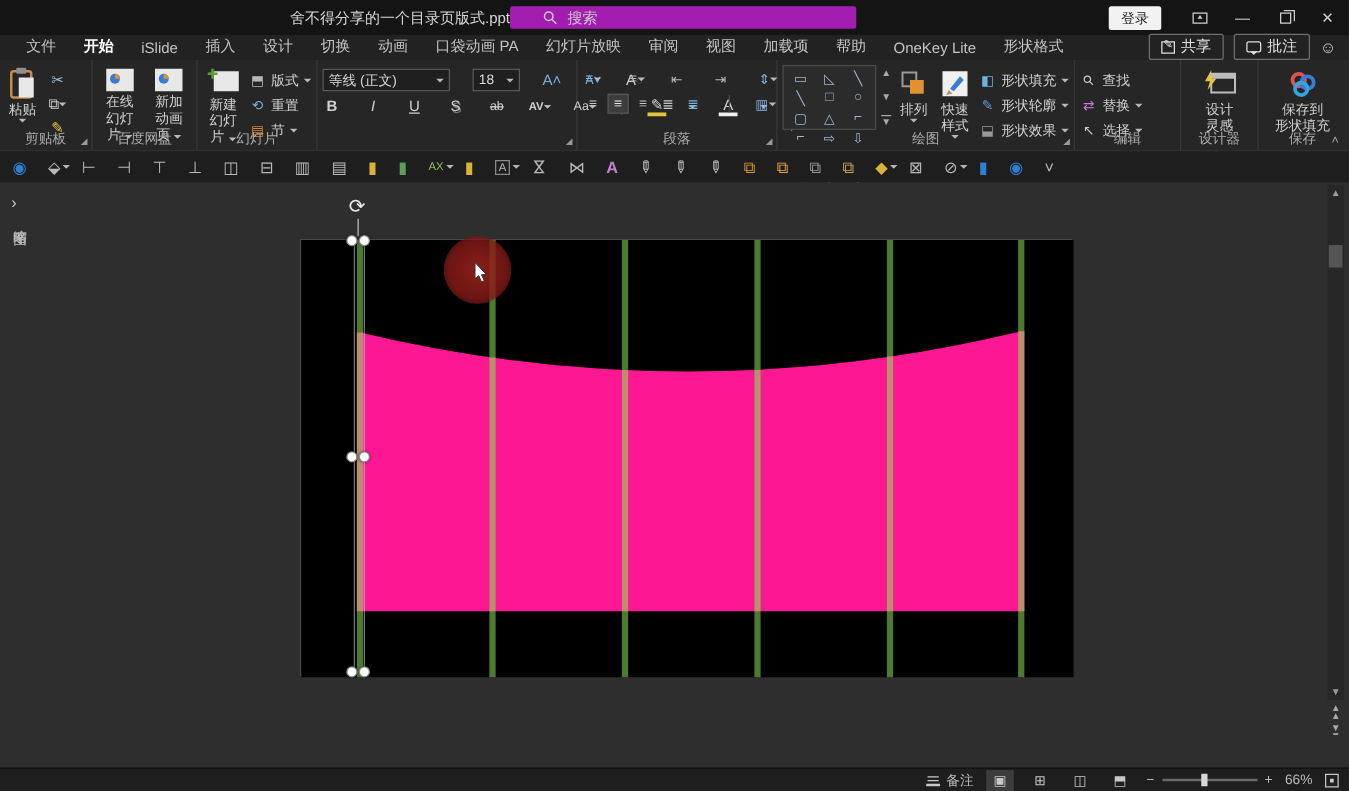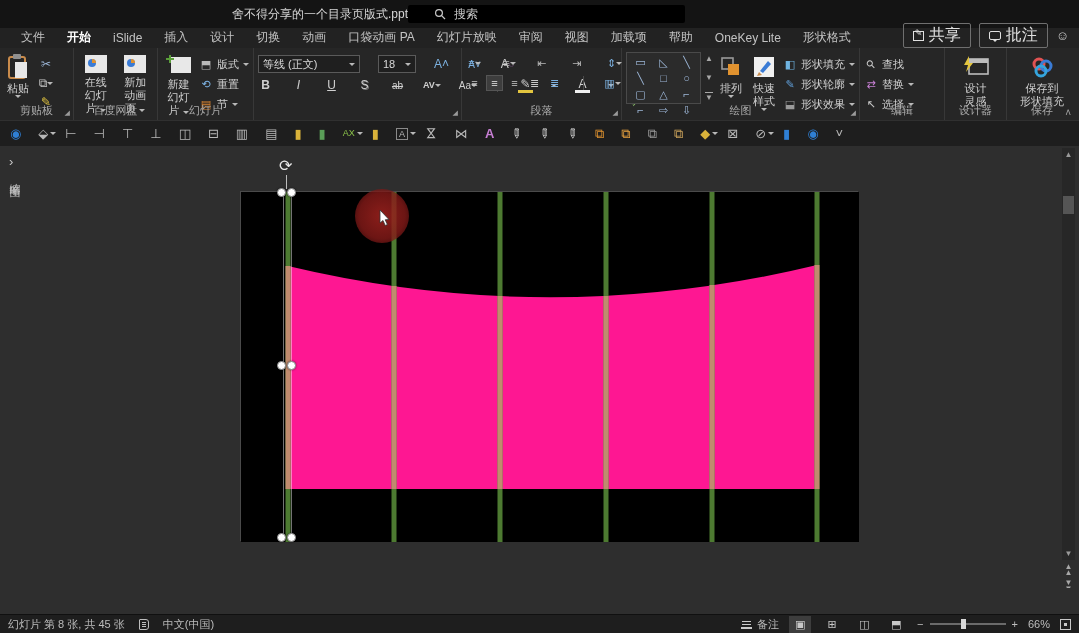--- a/index.html
+++ b/index.html
@@ -5,42 +5,42 @@
   * { margin:0; padding:0; box-sizing:border-box; }
   html,body { width:1079px; height:633px; overflow:hidden; background:#2e2e2e;
     font-family:"Liberation Sans","DejaVu Sans",sans-serif; }
   .app { position:relative; width:1079px; height:633px; }
 
   
   .titlebar { position:absolute; left:0; top:0; width:100%; height:28px; background:#141414; }
   .doc-title { position:absolute; left:232px; top:0; height:28px; display:flex; align-items:center;
     color:#d6d6d6; font-size:12px; gap:6px; }
   .doc-title .caret { margin-top:1px; }
-  .searchbox { position:absolute; left:408px; top:5px; width:277px; height:18px; background:#000000;
+  .searchbox { position:absolute; left:408px; top:5px; width:277px; height:18px; background:#a21caf;
     border-radius:2px; display:flex; align-items:center; padding-left:24px; gap:8px; color:#c9c9c9; font-size:12px; }
   .searchbox svg { position:absolute; left:26px; top:3px; }
   .searchbox span.ph { margin-left:22px; }
   .win-controls { position:absolute; right:0; top:0; height:28px; display:flex; align-items:center; }
   .login-btn { background:#f2f2f2; color:#1a1a1a; font-size:11px; padding:2px 10px; border-radius:2px;
     margin-right:14px; }
   .wc { width:34px; height:28px; display:flex; align-items:center; justify-content:center; color:#cfcfcf; font-size:12px; }
   .wc .box2 { width:9px; height:9px; border:1px solid #cfcfcf; position:relative; }
   .wc .box2::before { content:""; position:absolute; left:2px; top:-3px; width:8px; height:8px; border:1px solid #cfcfcf; border-left:none; border-bottom:none; }
   .wc .opt { width:12px; height:9px; border:1px solid #cfcfcf; position:relative; }
   .wc .opt::after { content:""; position:absolute; left:3px; top:1px; border-left:2px solid transparent; border-right:2px solid transparent; border-bottom:3px solid #cfcfcf; }
 
   
   .tabrow { position:absolute; left:0; top:28px; width:100%; height:20px; background:#222222; display:flex; align-items:flex-end; }
   .tabs { display:flex; align-items:center; padding-left:10px; gap:0; }
   .tab { color:#c3c3c3; font-size:12px; padding:2px 11px; position:relative; cursor:default; white-space:nowrap; }
   .tab[data-active="true"] { color:#ffffff; font-weight:bold; }
   .tab[data-active="true"]::after { content:""; position:absolute; left:11px; right:11px; bottom:-2px; height:2px; background:#f0f0f0; }
   .tabrow-right { margin-left:auto; display:flex; align-items:center; gap:8px; padding-right:10px; }
   .pill-btn { display:flex; align-items:center; gap:5px; border:1px solid #6f6f6f; border-radius:2px;
-    color:#e0e0e0; font-size:16px; padding:1px 9px; }
+    color:#e0e0e0; font-size:12px; padding:1px 9px; }
   .smiley { color:#cfcfcf; font-size:13px; }
 
   
   .ribbon { position:absolute; left:0; top:48px; width:100%; height:72px; background:#262626; display:flex; }
   .group { position:relative; height:100%; border-right:1px solid #383838; padding:4px 4px 16px 4px;
     display:flex; align-items:flex-start; gap:4px; }
   .glabel { position:absolute; bottom:2px; left:0; right:0; text-align:center; font-size:11px; color:#ababab; }
   .launcher { position:absolute; bottom:3px; right:3px; font-size:7px; color:#9a9a9a; }
   .caret { display:inline-block; width:0; height:0; border-left:3px solid transparent; border-right:3px solid transparent; border-top:3px solid #b8b8b8; }
   .bigbtn { display:flex; flex-direction:column; align-items:center; justify-content:flex-start;
@@ -133,20 +133,31 @@
       <span>舍不得分享的一个目录页版式.pptx</span>
       <span class="caret" style="visibility:visible"></span>
     </div>
     <div class="searchbox">
       <svg width="12" height="12" viewBox="0 0 12 12">
         <circle cx="5" cy="5" r="3.4" fill="none" stroke="#c9c9c9" stroke-width="1.2"></circle>
         <line x1="7.6" y1="7.6" x2="11" y2="11" stroke="#c9c9c9" stroke-width="1.2"></line>
       </svg>
       <span class="ph">搜索</span>
     </div>
+    <div class="win-controls">
+      <span class="login-btn">登录</span>
+      <span class="wc">
+          <span class="opt"></span>
+        </span>
+      <span class="wc">—</span>
+      <span class="wc">
+          <span class="box2"></span>
+        </span>
+      <span class="wc">✕</span>
+    </div>
   </div>
 
   <div class="tabrow">
     <nav class="tabs">
 
         <span class="tab">文件</span>
 
         <span class="tab" data-active="true">开始</span>
 
         <span class="tab">iSlide</span>
@@ -729,25 +740,20 @@
       <span class="arr" style="bottom:0">▼</span>
     </div>
     <div class="navbtns">
       <span class="nb">▲<br>▲</span>
       <span class="nb">▼<br>▼</span>
     </div>
   </div>
 
 
   <div class="statusbar">
-    <div class="sb-left">
-      <span>幻灯片 第 8 张, 共 45 张</span>
-      <span class="bookicon"></span>
-      <span>中文(中国)</span>
-    </div>
     <div class="sb-right">
       <span style="display:flex;align-items:center;gap:5px">
         <span class="noteslines"></span>
         <span>备注</span>
       </span>
       <span class="viewbtn active">▣</span>
       <span class="viewbtn">⊞</span>
       <span class="viewbtn">◫</span>
       <span class="viewbtn">⬒</span>
       <span class="zoomslider">

